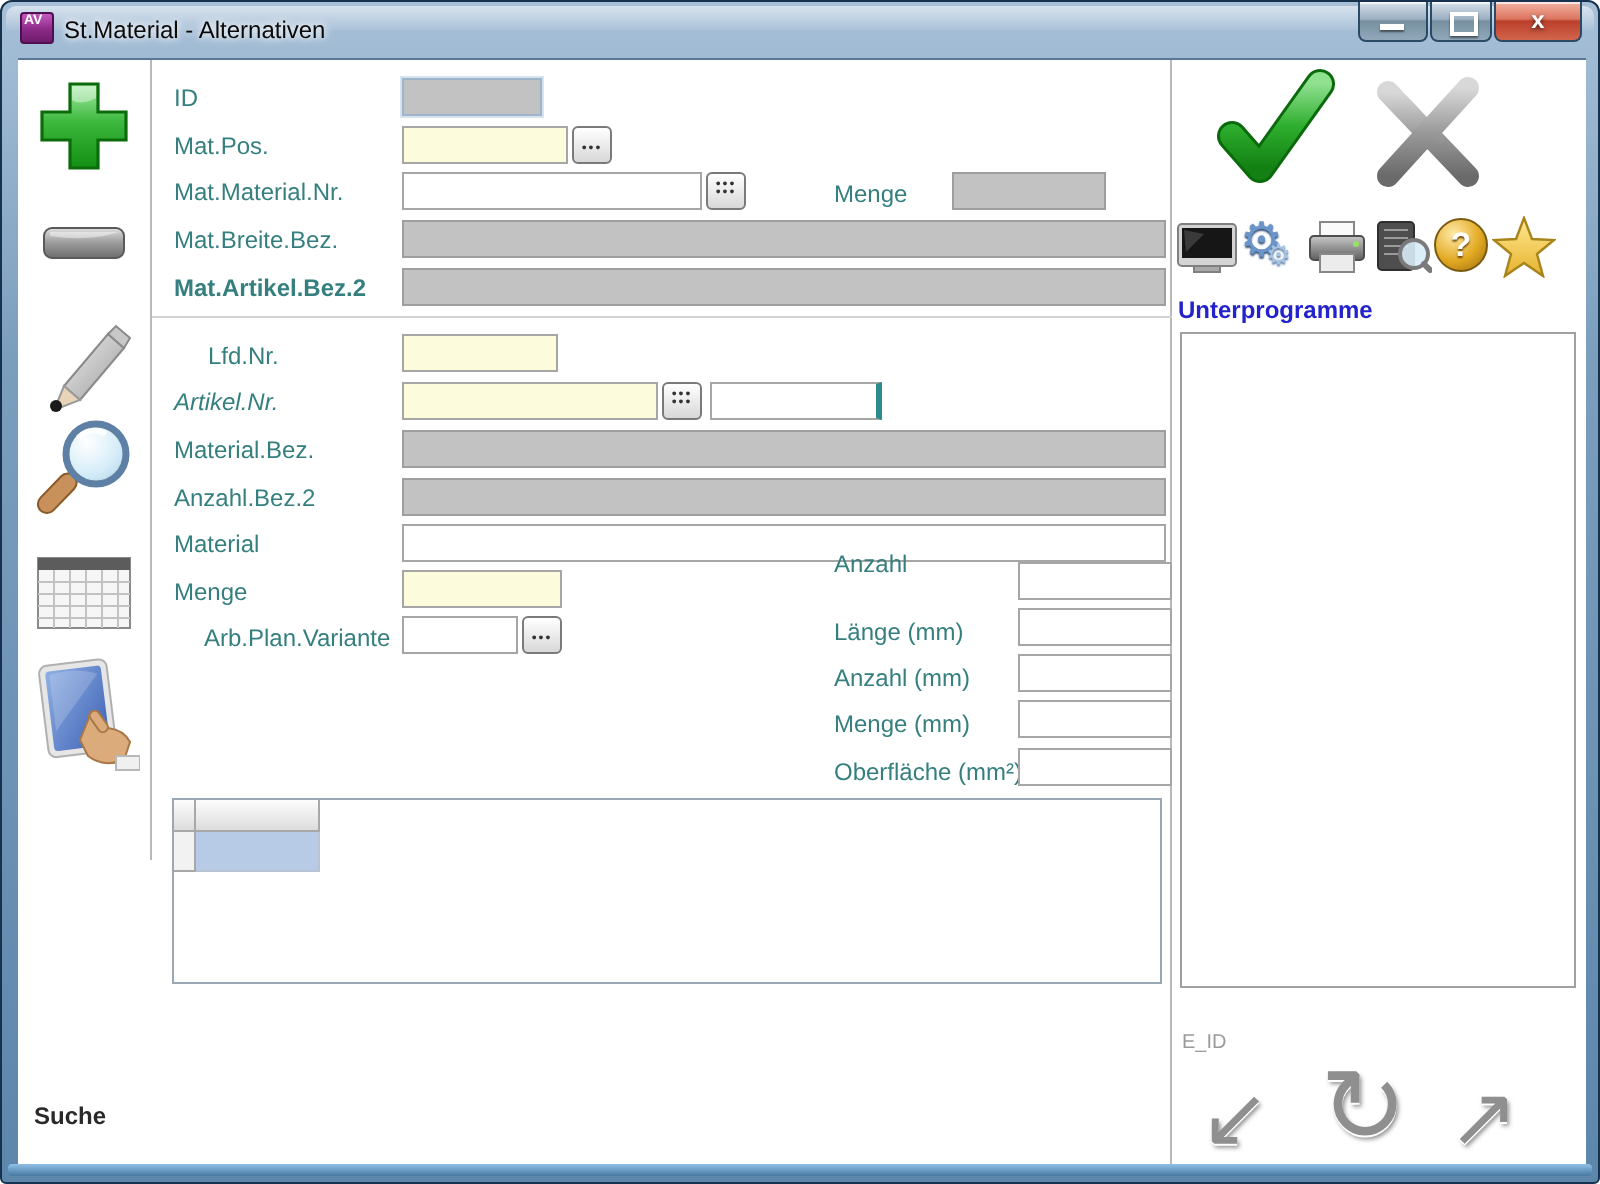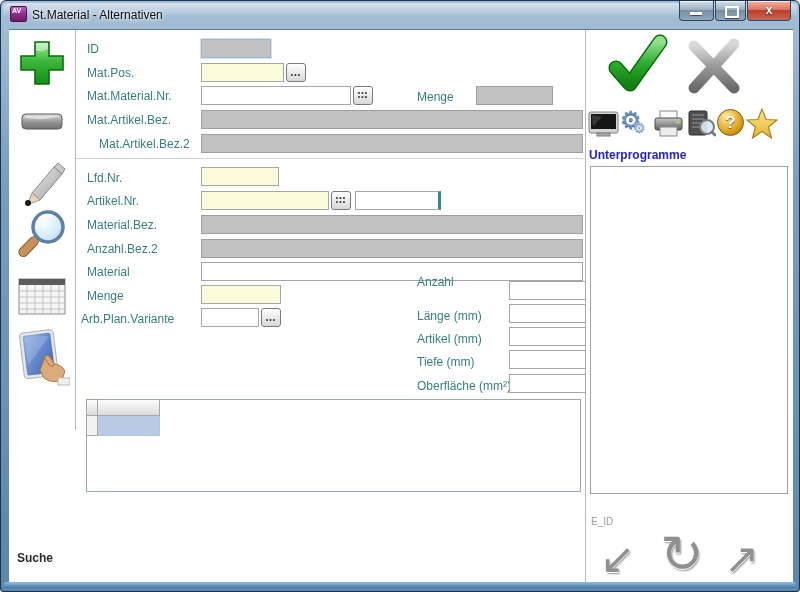--- a/index.html
+++ b/index.html
@@ -172,59 +172,59 @@
       <span class="flabel" style="left:11px;top:36px;">Mat.Pos.</span>
       <input class="fld yellow" style="left: 125px; top: 33px; width: 83px;">
       <div class="dotbtn d3" style="left:210px;top:33px;"></div>
 
       <span class="flabel" style="left:11px;top:59px;">Mat.Material.Nr.</span>
       <input class="fld" style="left: 125px; top: 56px; width: 150px;">
       <div class="dotbtn d6" style="left:277px;top:56px;"></div>
       <span class="flabel" style="left:341px;top:60px;">Menge</span>
       <input class="fld gray" style="left: 400px; top: 56px; width: 77px;" readonly="">
 
-      <span class="flabel" style="left:11px;top:83px;">Mat.Artikel.Bez.</span>
+      <span class="flabel" style="left:11px;top:83px;">Mat.Breite.Bez.</span>
       <input class="fld gray" style="left: 125px; top: 80px; width: 382px;" readonly="">
 
-      <span class="flabel" style="left:23px;top:107px;">Mat.Artikel.Bez.2</span>
+      <span class="flabel" style="left:11px;top:107px;font-weight:bold;">Mat.Artikel.Bez.2</span>
       <input class="fld gray" style="left: 125px; top: 104px; width: 382px;" readonly="">
 
       <div class="divline" style="top:128px;"></div>
 
-      <span class="flabel" style="left:11px;top:141px;">Lfd.Nr.</span>
+      <span class="flabel" style="left:28px;top:141px;">Lfd.Nr.</span>
       <input class="fld yellow" style="left: 125px; top: 137px; width: 78px;">
 
-      <span class="flabel" style="left:11px;top:164px;">Artikel.Nr.</span>
+      <span class="flabel" style="left:11px;top:164px;font-style:italic;">Artikel.Nr.</span>
       <input class="fld yellow" style="left: 125px; top: 161px; width: 128px;">
       <div class="dotbtn d6" style="left:255px;top:161px;"></div>
       <input class="fld tealbar" style="left: 279px; top: 161px; width: 86px;">
 
       <span class="flabel" style="left:11px;top:188px;">Material.Bez.</span>
       <input class="fld gray" style="left: 125px; top: 185px; width: 382px;" readonly="">
 
       <span class="flabel" style="left:11px;top:212px;">Anzahl.Bez.2</span>
       <input class="fld gray" style="left: 125px; top: 209px; width: 382px;" readonly="">
 
       <span class="flabel" style="left:11px;top:235px;">Material</span>
       <input class="fld" style="left: 125px; top: 232px; width: 382px;">
 
       <span class="flabel" style="left:11px;top:259px;">Menge</span>
       <input class="fld yellow" style="left: 125px; top: 255px; width: 80px;">
 
-      <span class="flabel" style="left:5px;top:282px;">Arb.Plan.Variante</span>
+      <span class="flabel" style="left:26px;top:282px;">Arb.Plan.Variante</span>
       <input class="fld" style="left: 125px; top: 278px; width: 58px;">
       <div class="dotbtn d3" style="left:185px;top:278px;"></div>
 
       <span class="flabel" style="left:341px;top:245px;">Anzahl</span>
       <input class="fld" style="left: 433px; top: 251px; width: 77px;">
       <span class="flabel" style="left:341px;top:279px;">Länge (mm)</span>
       <input class="fld" style="left: 433px; top: 274px; width: 77px;">
-      <span class="flabel" style="left:341px;top:302px;">Artikel (mm)</span>
+      <span class="flabel" style="left:341px;top:302px;">Anzahl (mm)</span>
       <input class="fld" style="left: 433px; top: 297px; width: 77px;">
-      <span class="flabel" style="left:341px;top:325px;">Tiefe (mm)</span>
+      <span class="flabel" style="left:341px;top:325px;">Menge (mm)</span>
       <input class="fld" style="left: 433px; top: 320px; width: 77px;">
       <span class="flabel" style="left:341px;top:349px;">Oberfläche (mm²)</span>
       <input class="fld" style="left: 433px; top: 344px; width: 77px;">
 
       <div class="grid">
         <div class="g-row">
           <div class="g-sel"></div>
           <div class="g-col"></div>
         </div>
         <div class="g-row r2">

